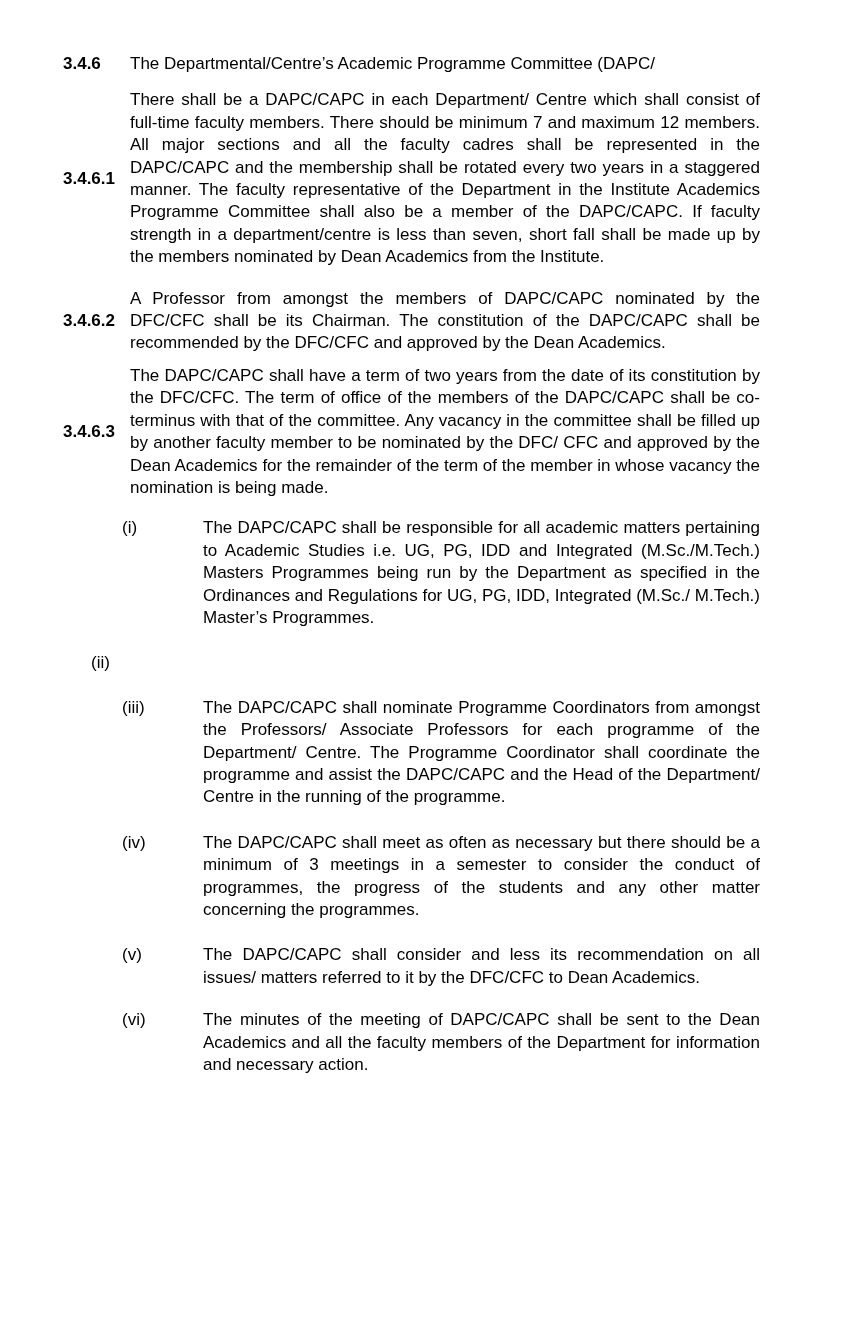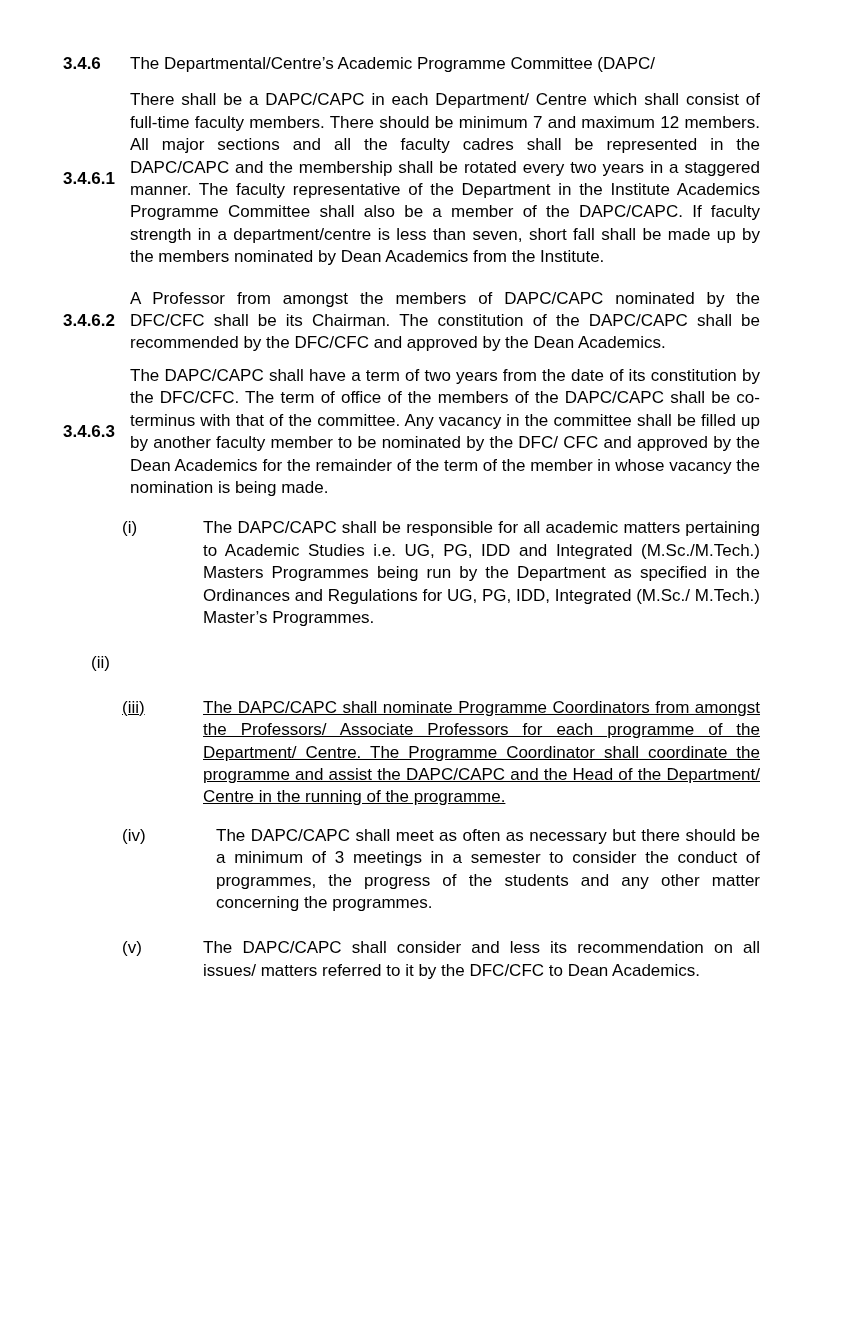--- a/index.html
+++ b/index.html
@@ -59,22 +59,22 @@
     min-width: 0;
   }
   
   .mb-h   { margin-bottom: 14px; }
   .mb-c1  { margin-bottom: 19px; }
   .mb-c2  { margin-bottom: 10px; }
   .mb-c3  { margin-bottom: 18px; }
   .mb-dh  { margin-bottom: 15px; }
   .mb-i1  { margin-bottom: 23px; }
   .mb-i2  { margin-bottom: 22px; margin-left: 28px; }
-  .mb-i3  { margin-bottom: 16px; text-decoration: underline; }
-  .mb-i4  { margin-bottom: 23px; gap: 13px; }
+  .mb-i3  { margin-bottom: 23px; }
+  .mb-i4  { margin-bottom: 23px; }
   .mb-i5  { margin-bottom: 20px; }
   .mb-i6  { margin-bottom: 0; }
 </style>
 </head>
 <body>
 
 <main class="page">
   <section class="content">
 
     <div class="row mb-h">
@@ -117,15 +117,19 @@
     <div class="list-item mb-i4">
       <div class="marker">(iv)</div>
       <div class="item-body just">The DAPC/CAPC shall meet as often as necessary but there should be a minimum of 3 meetings in a semester to consider the conduct of programmes, the progress of the students and any other matter concerning the programmes.</div>
     </div>
 
     <div class="list-item mb-i5">
       <div class="marker">(v)</div>
       <div class="item-body just">The DAPC/CAPC shall consider and less its recommendation on all issues/ matters referred to it by the DFC/CFC to Dean Academics.</div>
     </div>
 
+    <div class="list-item mb-i6">
+      <div class="marker">(vi)</div>
+      <div class="item-body just">The minutes of the meeting of DAPC/CAPC shall be sent to the Dean Academics and all the faculty members of the Department for information and necessary action.</div>
+    </div>
 
   </section>
 </main>
 
 </body></html>

